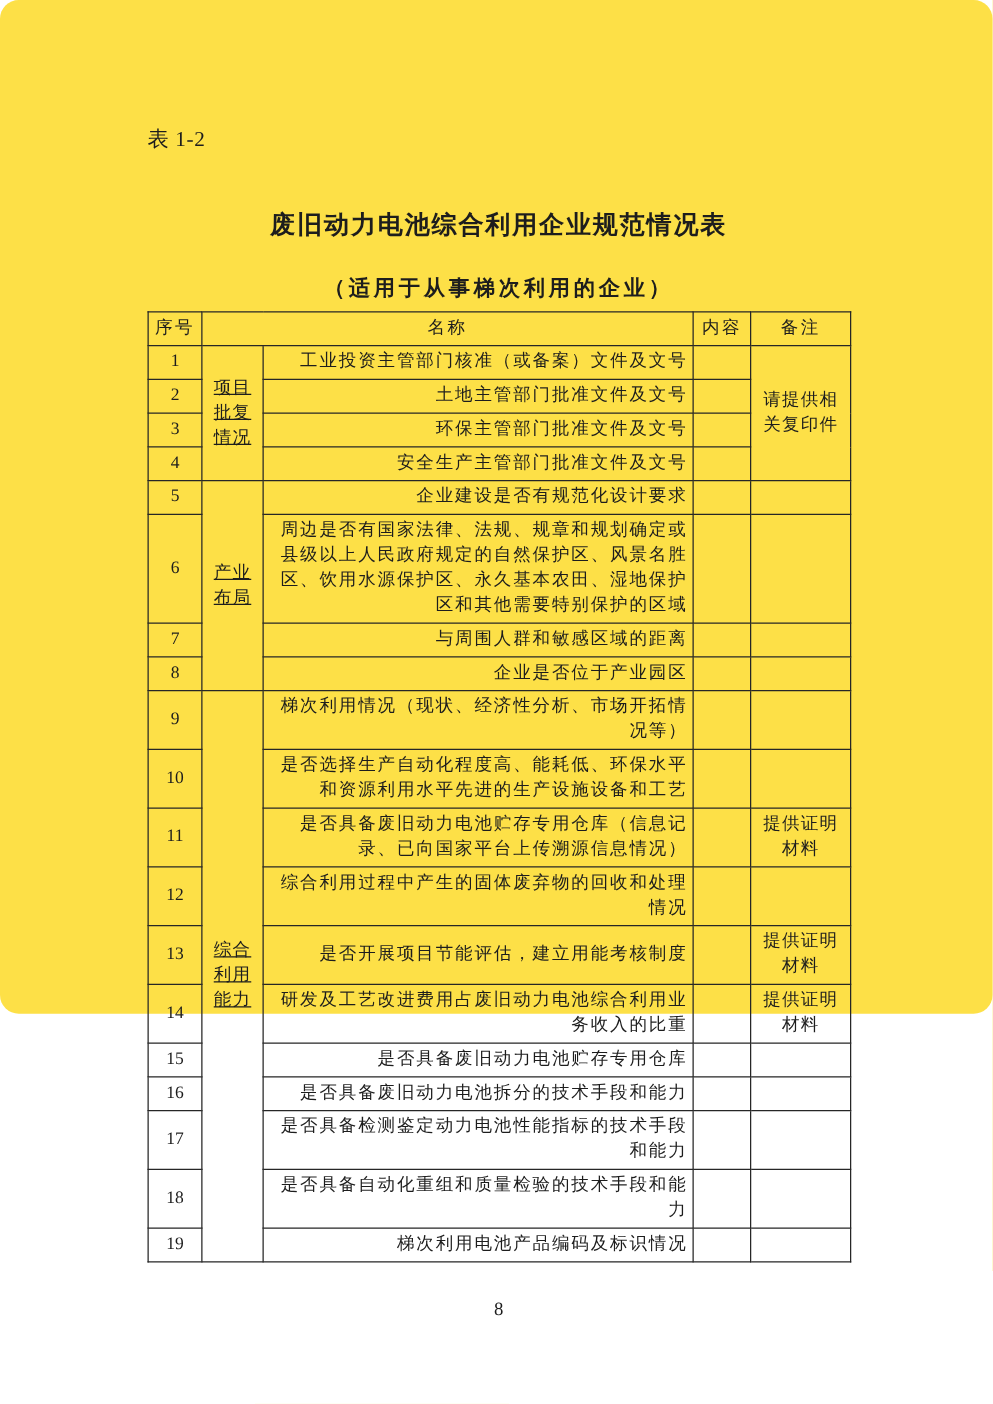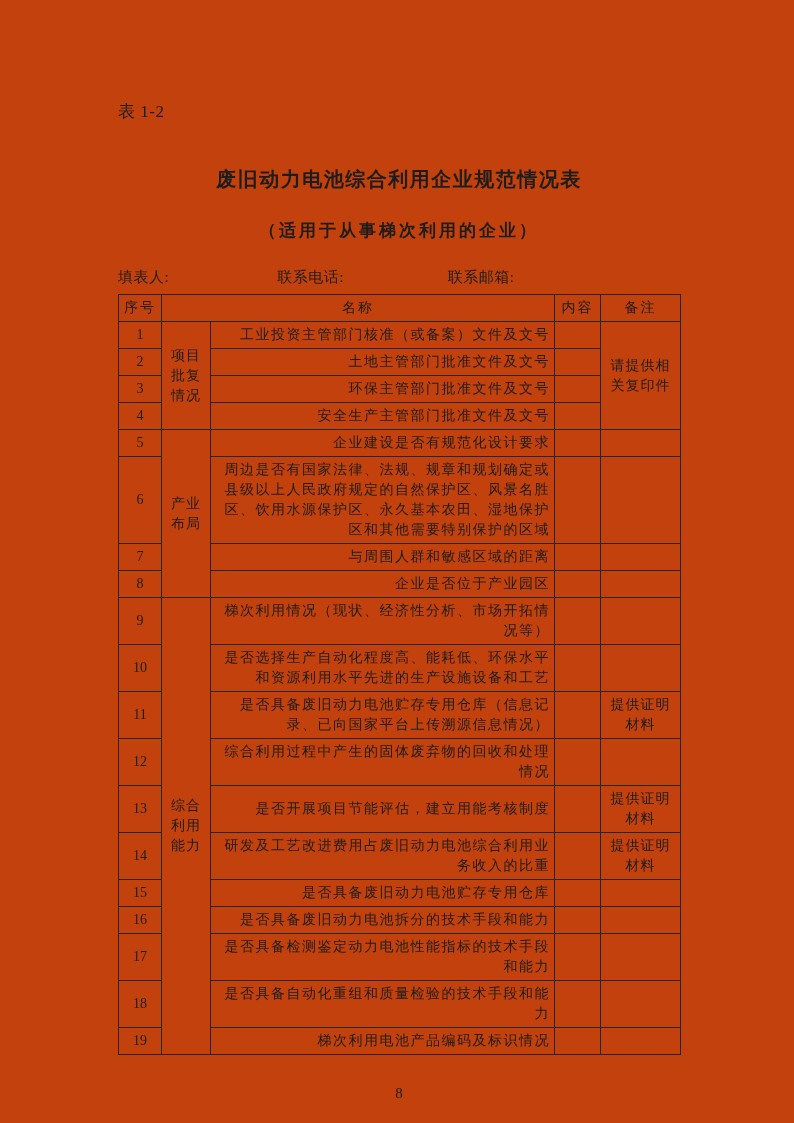--- a/index.html
+++ b/index.html
@@ -8,22 +8,23 @@
     background: #ffffff;
   }
   body {
     width: 794px; height: 1123px;
     font-family: "Liberation Serif", "DejaVu Serif", serif;
     color: #1d1d1d;
     overflow: hidden;
   }
   .page {
     position: relative;
-    width: 794px; height: 1123px;
-    background: #c2410c;
+    width: 794px; height: 811px;
+    background: #fde047;
+    border-radius: 15px;
   }
   .content {
     margin-left: 118px;
     width: 562px;
   }
   .table-label {
     padding-top: 100px;
     font-size: 17px;
     letter-spacing: 0.5px;
   }
@@ -66,20 +67,21 @@
     overflow: hidden;
   }
   table.main tr { height: 26px; }
   tr.hdr { height: 30px; }
   tr.hdr th { text-align: center; letter-spacing: 2px; }
   .idx { text-align: center; }
   .cat {
     text-align: center;
     padding: 3px 7px;
     letter-spacing: 1px;
+    text-decoration: underline;
   }
   .nm {
     text-align: right;
     letter-spacing: 1.5px;
     padding-left: 6px;
     padding-right: 3px;
   }
   .rmk {
     text-align: center;
     letter-spacing: 1px;
@@ -96,25 +98,20 @@
 
 <div class="page">
   <div class="content">
 
     <div class="table-label">表 1-2</div>
 
     <div class="doc-title">废旧动力电池综合利用企业规范情况表</div>
 
     <div class="doc-subtitle">（适用于从事梯次利用的企业）</div>
 
-    <div class="form-row">
-      <span class="fld-filler">填表人:</span>
-      <span class="fld-phone">联系电话:</span>
-      <span class="fld-email">联系邮箱:</span>
-    </div>
 
     <table class="main">
       <colgroup>
         <col style="width:43px">
           <col style="width:49px">
           <col style="width:344px">
           <col style="width:46px">
           <col style="width:80px">
       </colgroup>
       <tbody>

